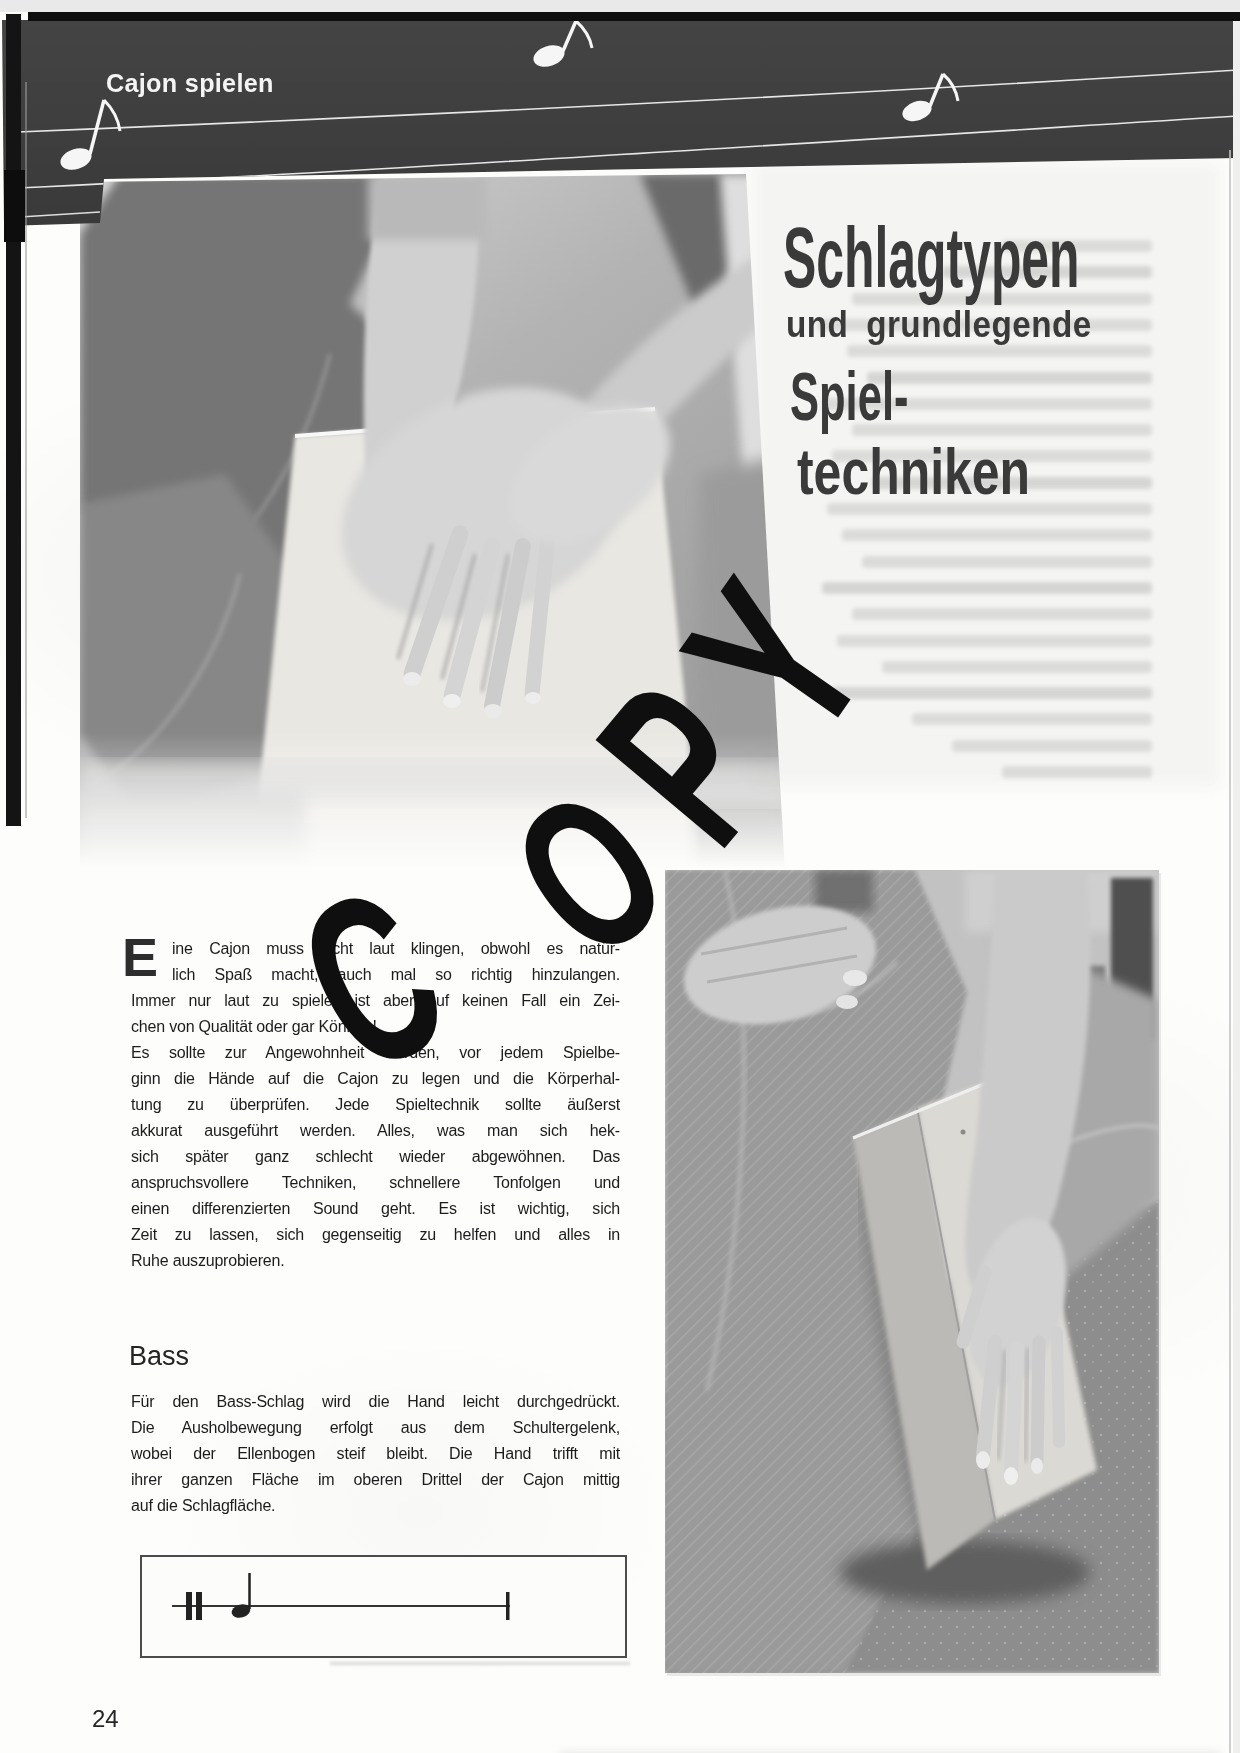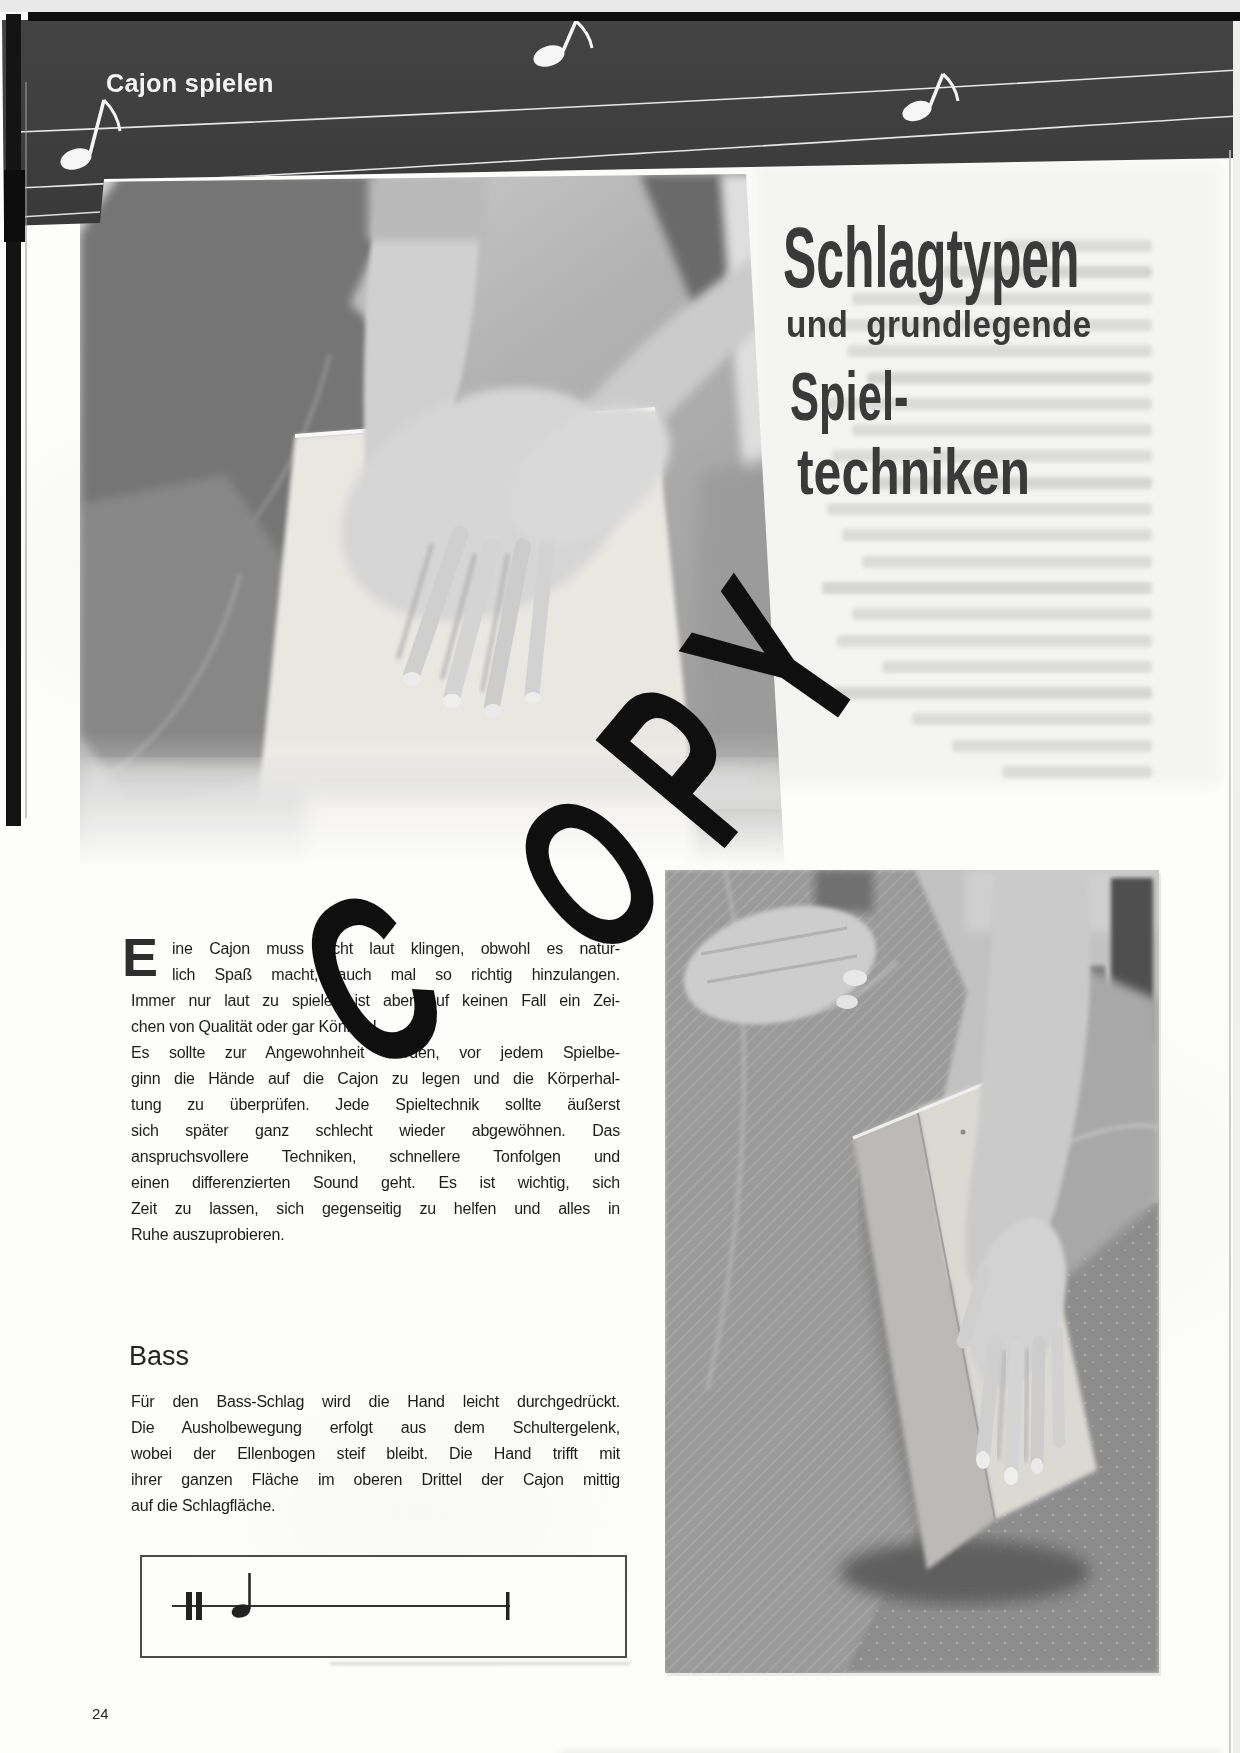--- a/index.html
+++ b/index.html
@@ -55,21 +55,21 @@
   .bass-par{top:1377px;}
   .bline{text-align:justify;text-align-last:justify;}
   .bline.noj{text-align-last:left;}
   .bline.indent{padding-left:41px;}
   .dropcap{position:absolute;left:122px;top:923px;z-index:11;font-size:54px;line-height:.85;font-weight:bold;color:#2e2e2e;}
   .bass-h{position:absolute;left:129px;top:1329px;z-index:10;font-size:27px;font-weight:normal;color:#242424;}
   
   .notation{position:absolute;left:140px;top:1543px;width:487px;height:103px;z-index:10;
     border:2px solid #4c4c4c;background:#fcfcfb;box-sizing:border-box;}
   .notation-shadow{position:absolute;left:330px;top:1650px;width:300px;height:3px;background:#d8d8d6;filter:blur(1.5px);z-index:9;}
-  .pagenum{position:absolute;left:92px;top:1693px;z-index:10;font-size:15px;color:#262626;}
+  .pagenum{position:absolute;left:92px;top:1693px;z-index:10;font-size:24px;color:#262626;}
 </style>
 </head>
 <body>
 
 <div class="page">
 
   <div class="tint"></div>
 
   <div class="bleed" id="bleed">
       <div style="width: 150px; left: 1002px; top: 228px;"></div>
@@ -251,20 +251,21 @@
   <div class="dropcap">E</div>
   <div class="intro">
 
   <div class="bline i0 indent">ine Cajon muss nicht laut klingen, obwohl es natür-</div>
       <div class="bline i1 indent">lich Spaß macht, auch mal so richtig hinzulangen.</div>
       <div class="bline i2">Immer nur laut zu spielen ist aber auf keinen Fall ein Zei-</div>
       <div class="bline i3 noj">chen von Qualität oder gar Können!</div>
       <div class="bline i4">Es sollte zur Angewohnheit werden, vor jedem Spielbe-</div>
       <div class="bline i5">ginn die Hände auf die Cajon zu legen und die Körperhal-</div>
       <div class="bline i6">tung zu überprüfen. Jede Spieltechnik sollte äußerst</div>
+      <div class="bline i7">akkurat ausgeführt werden. Alles, was man sich hek-</div>
       <div class="bline i9">sich später ganz schlecht wieder abgewöhnen. Das</div>
       <div class="bline i11">anspruchsvollere Techniken, schnellere Tonfolgen und</div>
       <div class="bline i12">einen differenzierten Sound geht. Es ist wichtig, sich</div>
       <div class="bline i13">Zeit zu lassen, sich gegenseitig zu helfen und alles in</div>
       <div class="bline i14 noj">Ruhe auszuprobieren.</div>
     </div>
 
   <div class="bass-h">Bass</div>
   <div class="bass-par">
 

